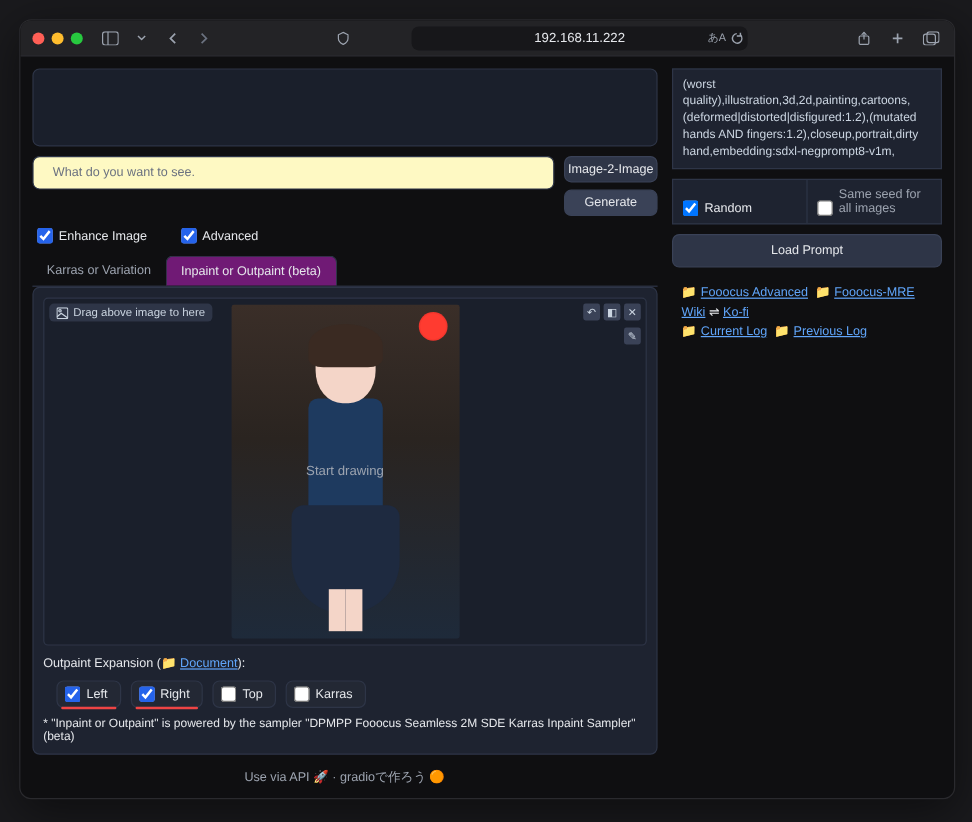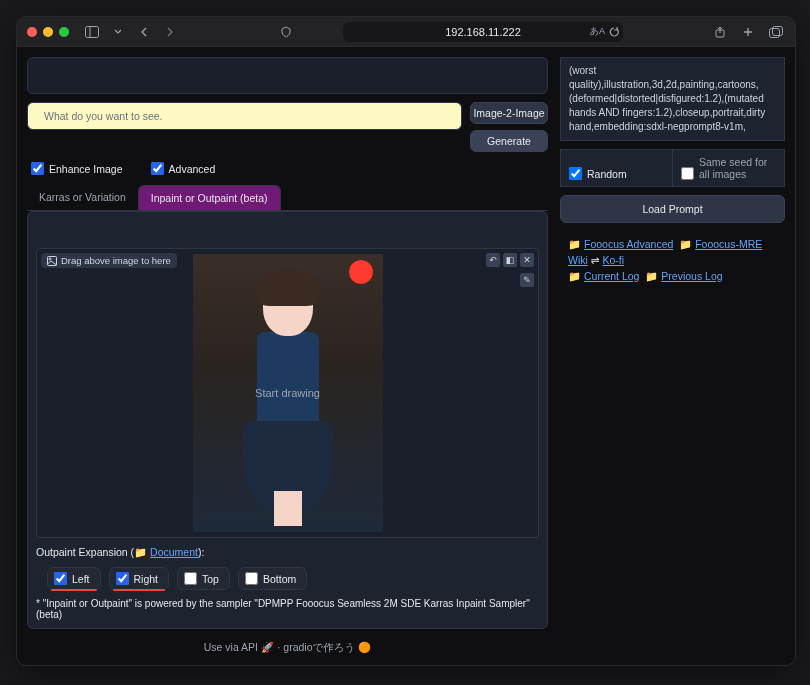--- a/index.html
+++ b/index.html
@@ -119,21 +119,20 @@
   }
   .canvas-area {
     position:relative;
     background:#1a1f2b;
     border:1px solid #2e3547;
     border-radius:4px;
     height:290px;
     display:flex;
     align-items:center;
     justify-content:center;
-    margin-top:28px;
   }
   .drag-hint {
     position:absolute;
     top:4px; left:4px;
     background:#2e3547;
     padding:2px 6px;
     border-radius:4px;
     font-size:9.5px;
     color:#cbd5e1;
     display:flex;
@@ -341,21 +340,21 @@
                 <input type="checkbox" checked="" style="">
                 <span>Right</span>
                 <div class="red-underline"></div>
               </label>
               <label class="dir-chip">
                 <input type="checkbox" style="">
                 <span>Top</span>
               </label>
               <label class="dir-chip">
                 <input type="checkbox" style="">
-                <span>Bottom</span>
+                <span>Karras</span>
               </label>
             </div>
 
           <div class="note">* "Inpaint or Outpaint" is powered by the sampler "DPMPP Fooocus Seamless 2M SDE Karras Inpaint Sampler" (beta)</div>
         </div>
       </div>
 
       <div class="footer">
         <span>Use via API</span>
         <span> 🚀 </span>

